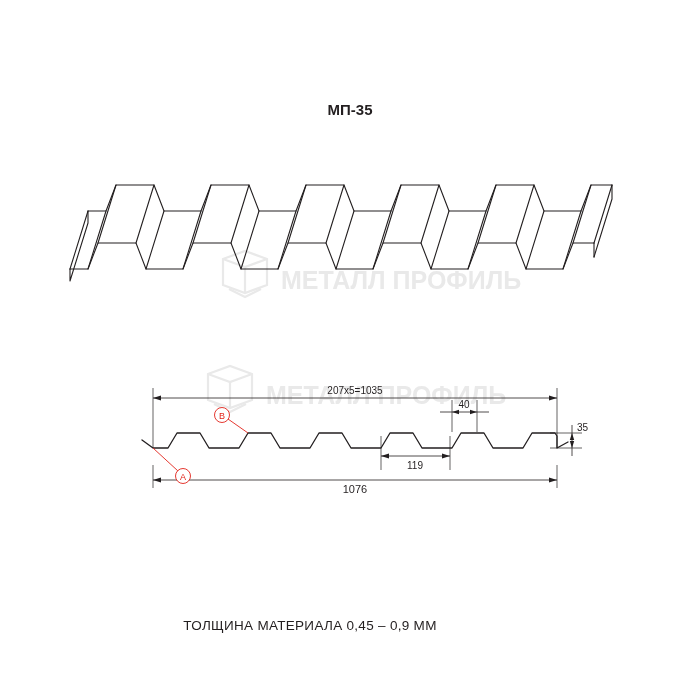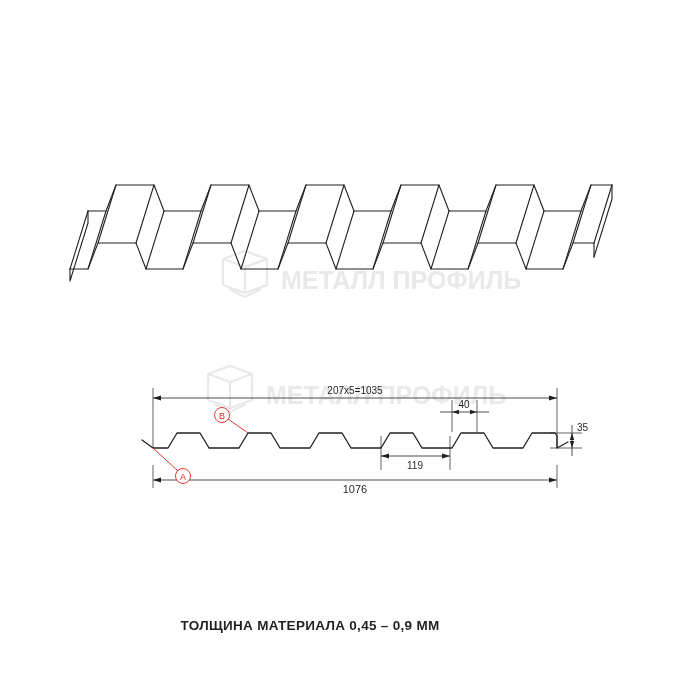--- a/index.html
+++ b/index.html
@@ -42,21 +42,21 @@
     font-weight: bold;
     color: #231f20;
   }
   .footer-note {
     position: absolute;
     top: 618px;
     left: 0;
     width: 620px;
     text-align: center;
     font-size: 13.5px;
-    font-weight: bold;
+    font-weight: normal;
     letter-spacing: 0.3px;
     color: #231f20;
   }
   .iso-wrap {
     position: absolute;
     left: 70px;
     top: 165px;
     width: 560px;
     height: 140px;
   }
@@ -85,20 +85,21 @@
     font-family: "Liberation Sans", sans-serif;
     font-size: 9px;
     fill: #e2231a;
   }
 </style>
 </head>
 <body>
 
 <div class="page">
 
+  <div class="subtitle">МП-35</div>
 
   <div class="wm wm1">
     <svg width="300" height="70" viewBox="0 0 300 70">
       <g fill="none" stroke="#e9e9e9" stroke-width="2.2">
         <path d="M8,40 L8,14 L30,6 L52,14 L52,40 L30,48 Z"></path>
         <path d="M8,14 L30,22 L52,14"></path>
         <path d="M30,22 L30,48"></path>
         <path d="M14,44 L30,52 L46,44"></path>
       </g>
       <text x="66" y="44" font-family="Liberation Sans, sans-serif" font-size="25" font-weight="bold" fill="#e9e9e9">МЕТАЛЛ ПРОФИЛЬ</text>

